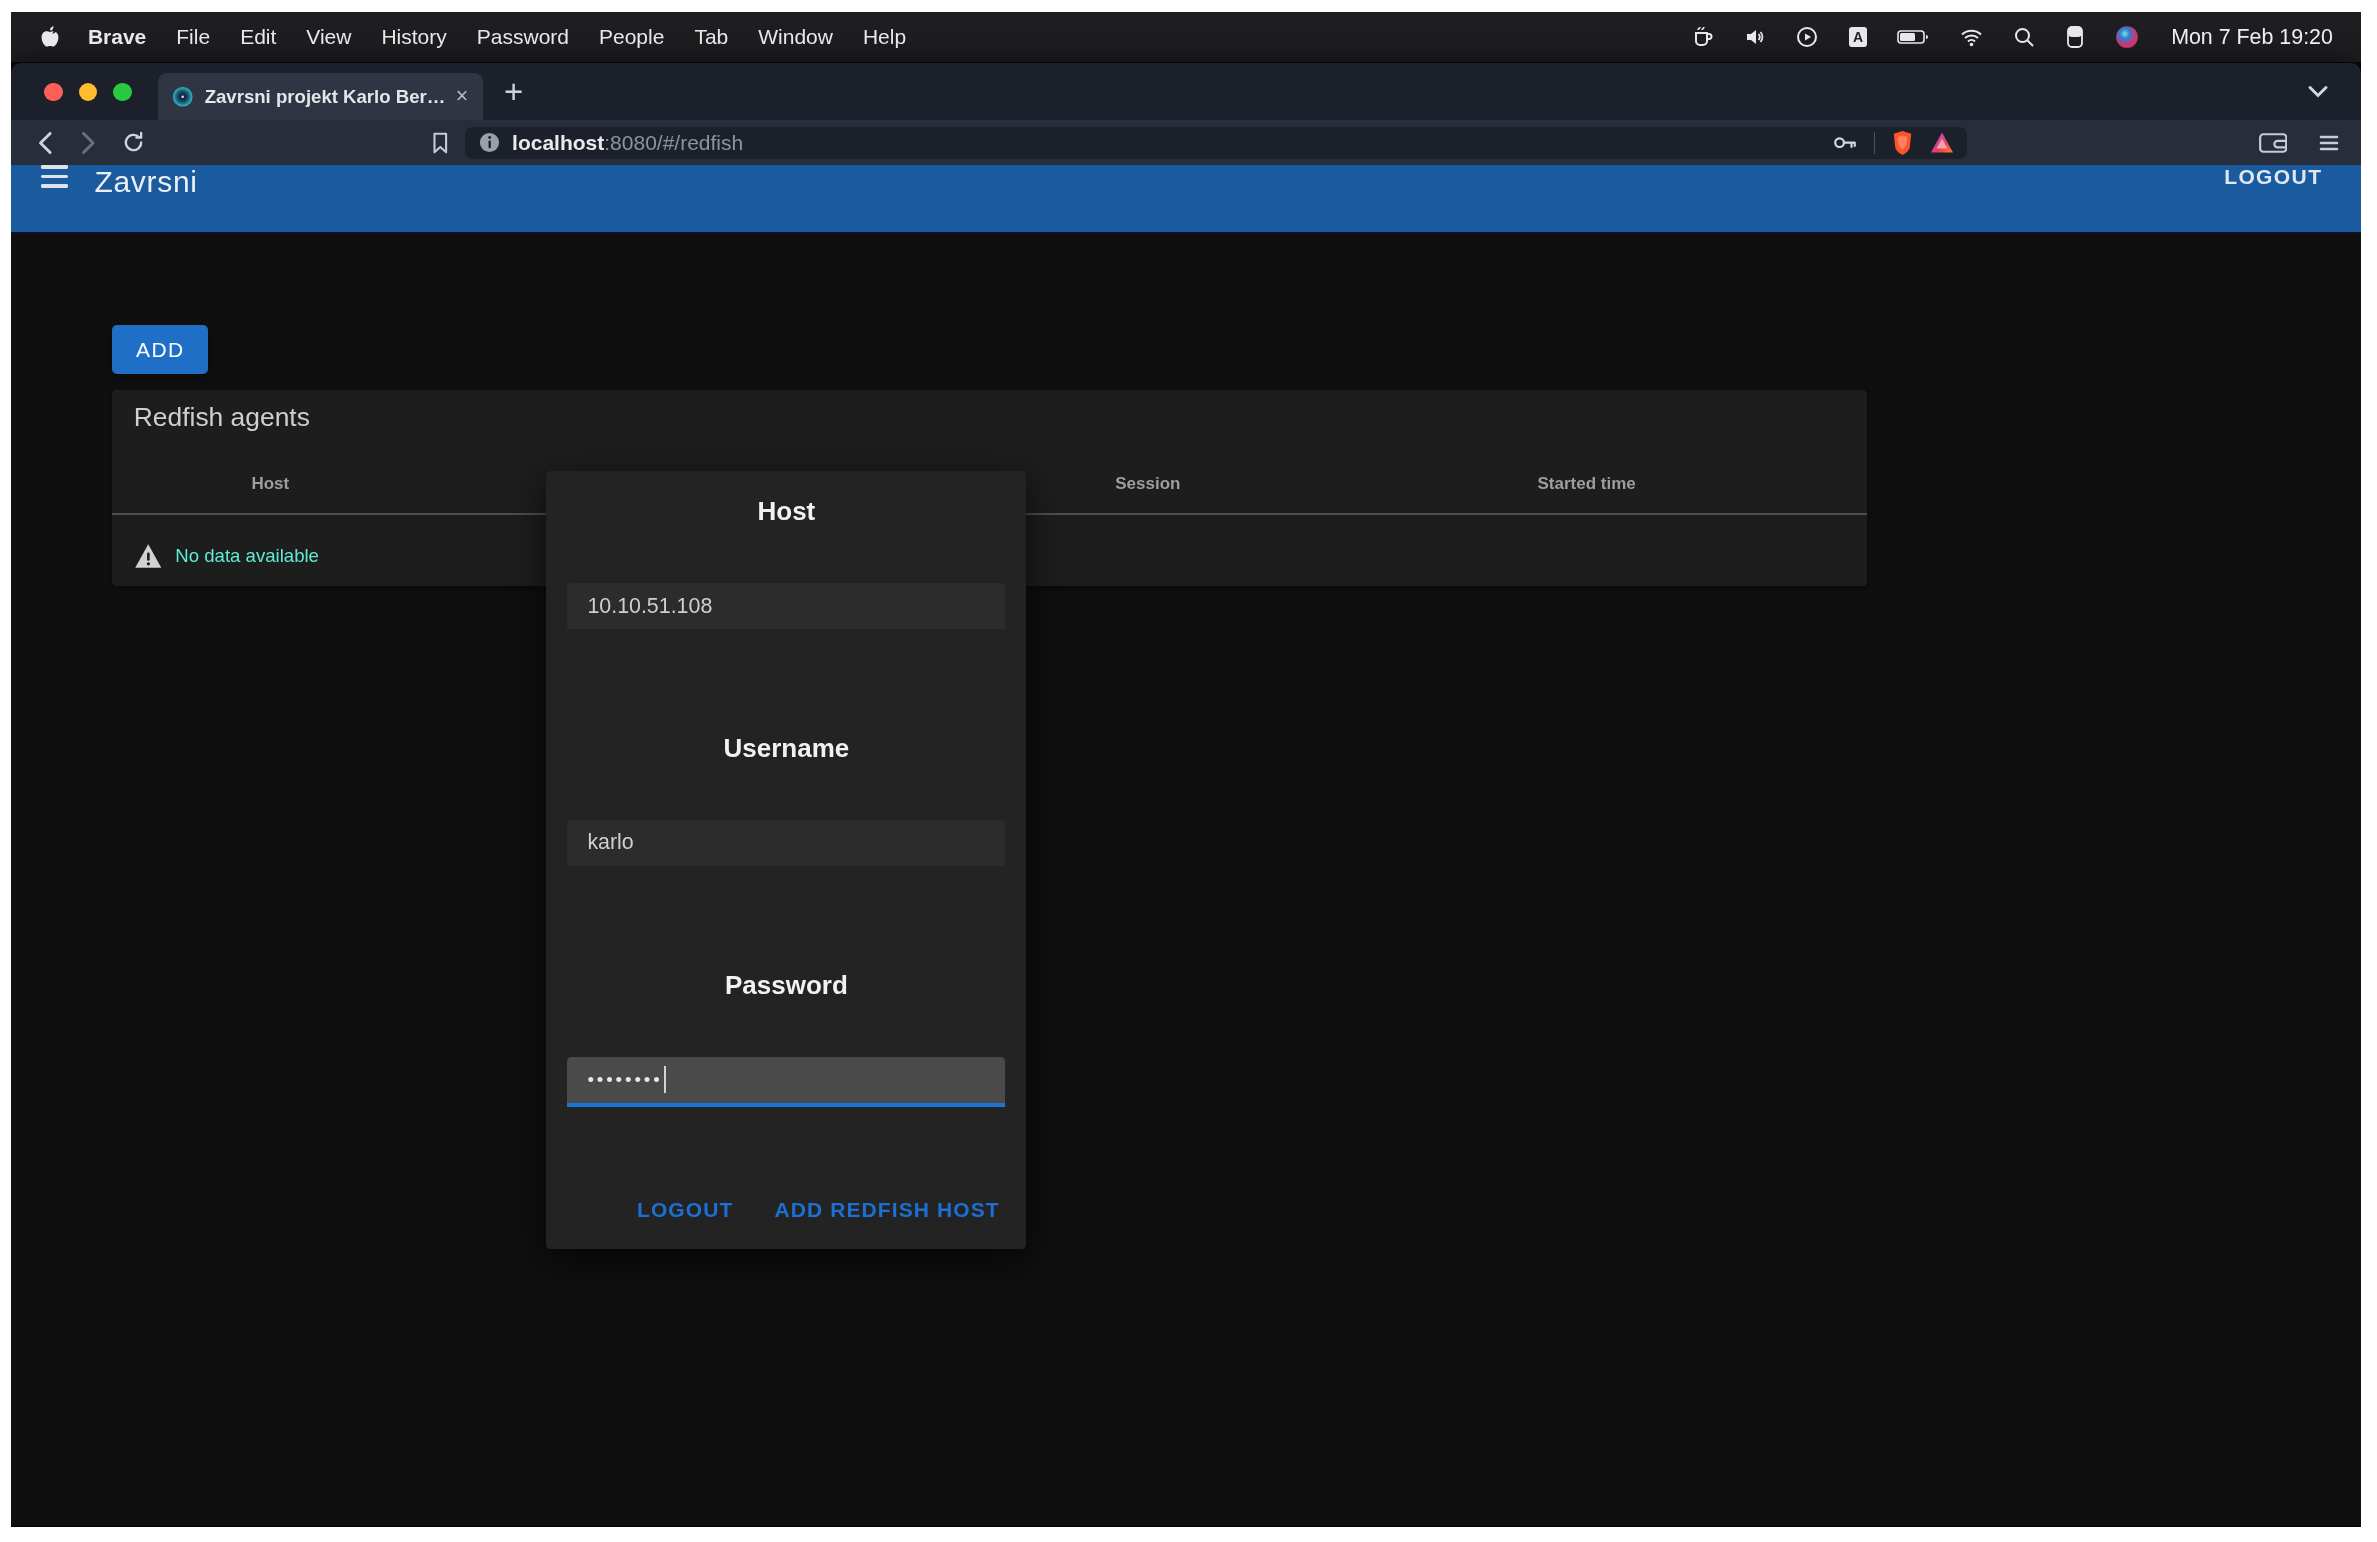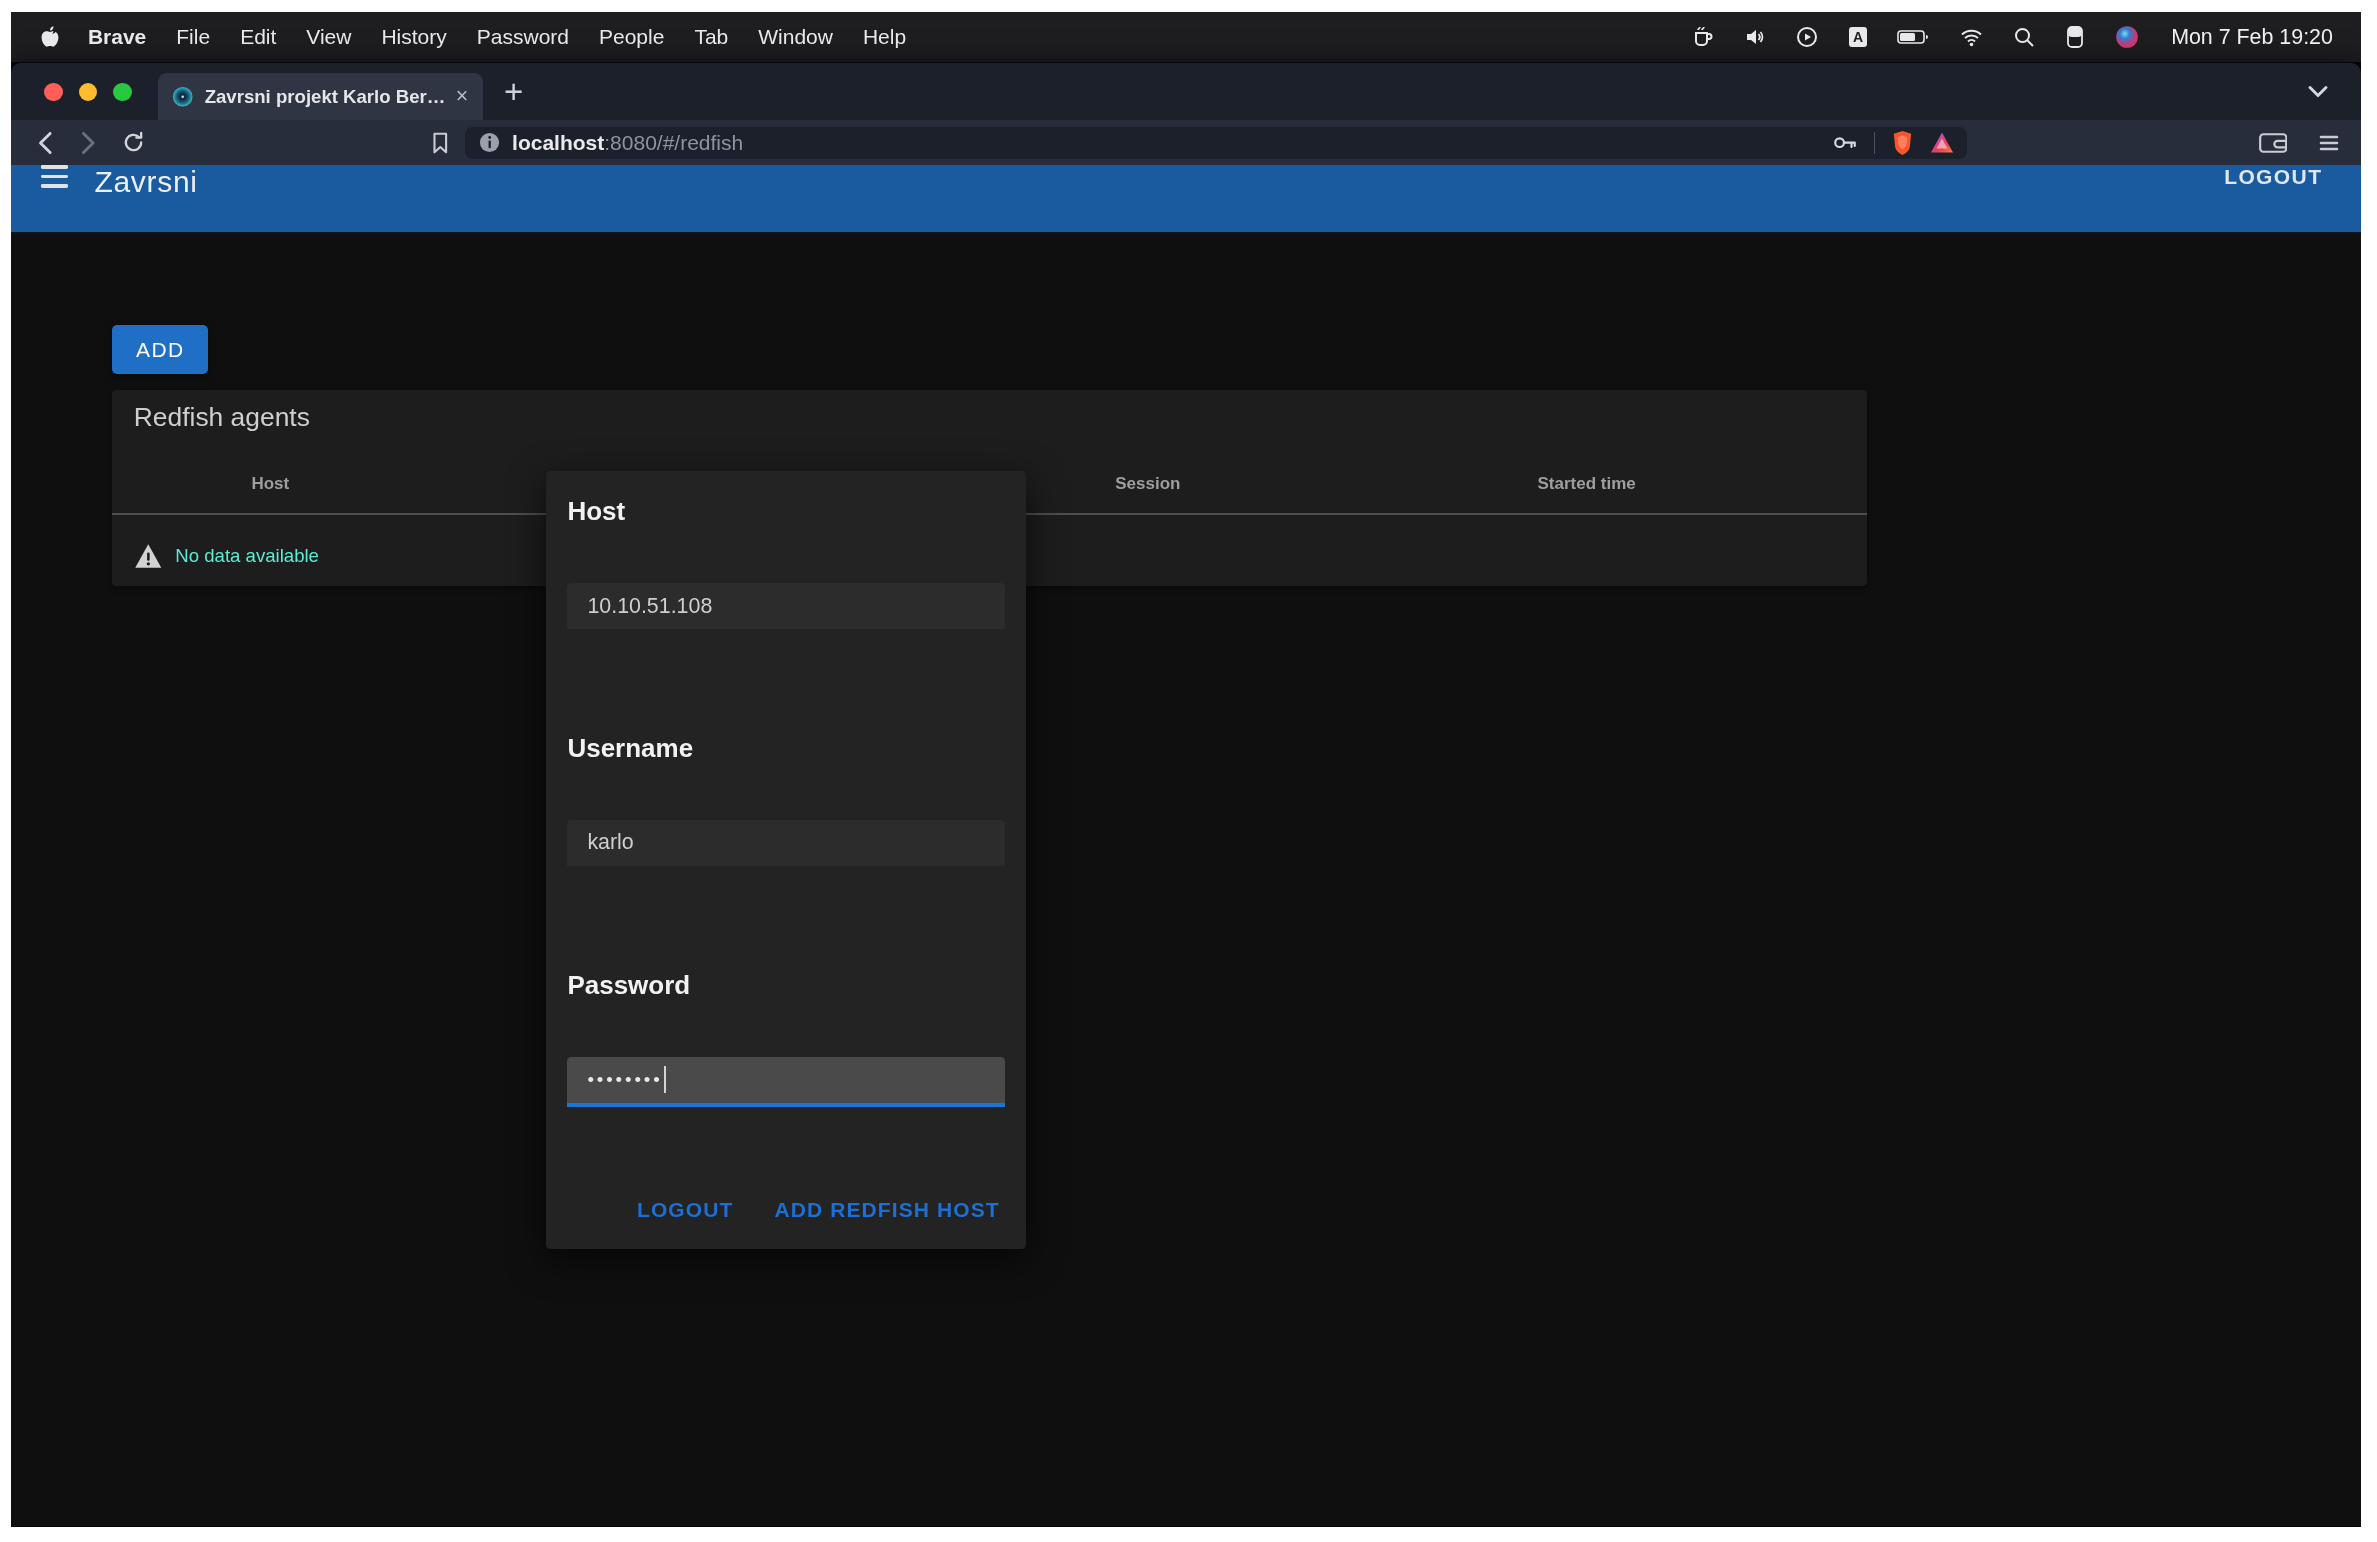--- a/index.html
+++ b/index.html
@@ -42,21 +42,21 @@
   .content { display:flex; height:1361px; }
   .sidebar { width:419px; background:#161616; border-right:0.7px solid rgba(255,255,255,.07); padding-top:45px; }
   .side-item { height:66px; display:flex; align-items:center; padding-left:36px; color:#cfcfcf; font-size:20px; }
   .main { flex:1; display:flex; flex-direction:column; background:#0f0f0f; }
   .appbar { height:69px; background:#1a5a9e; border-bottom:2.1px solid #0c1322; display:flex; align-items:flex-start; padding:0 39px 0 30px; }
   .burger { width:27px; display:flex; flex-direction:column; gap:5.7px; margin-right:26px; }
   .burger span { display:block; height:3.6px; background:#dfe3e8; border-radius:1.4px; }
   .app-title { color:#eceff3; font-size:30px; letter-spacing:0.7px; }
   .logout { margin-left:auto; color:#dfe7f3; font-size:21px; font-weight:600; letter-spacing:1.4px; }
 
-  .page { position:relative; flex:1; }
+  .page { position:relative; flex:1;text-align:center; }
   .btn-add { position:absolute; left:101px; top:91px; width:96px; height:49px; background:#1f6fc7; border-radius:5px; color:#fff; font-size:21px; letter-spacing:1.4px; display:flex; align-items:center; justify-content:center; box-shadow:0 2.9px 7.1px rgba(0,0,0,.4); }
   .card { position:absolute; left:101px; top:156px; width:1755px; height:196px; background:#1d1d1d; border-radius:4.3px; box-shadow:0 2.1px 5.7px rgba(0,0,0,.35); }
   .card-title { position:absolute; left:21.4px; top:11.4px; color:#cfcfcf; font-size:26.4px; }
   .th { position:absolute; top:84px; transform:translateX(-50%); color:#9e9e9e; font-size:17px; font-weight:600; white-space:nowrap; }
   .th.c0{ left:9%; } .th.c1{ left:59%; } .th.c2{ left:84%; }
   .tdivider { position:absolute; left:0; right:0; top:123px; height:1.4px; background:rgba(255,255,255,.22); }
   .nodata { position:absolute; left:21.4px; top:144px; height:43px; display:flex; align-items:center; gap:13px; color:#5eead4; font-size:18.6px; }
 
   
   .dialog { position:absolute; left:535px; top:237px; width:480px; height:778px; background:#232323; border-radius:4.3px; box-shadow:0 10px 36px rgba(0,0,0,.65); padding:21.4px 21px 0 21px; z-index:5; }

